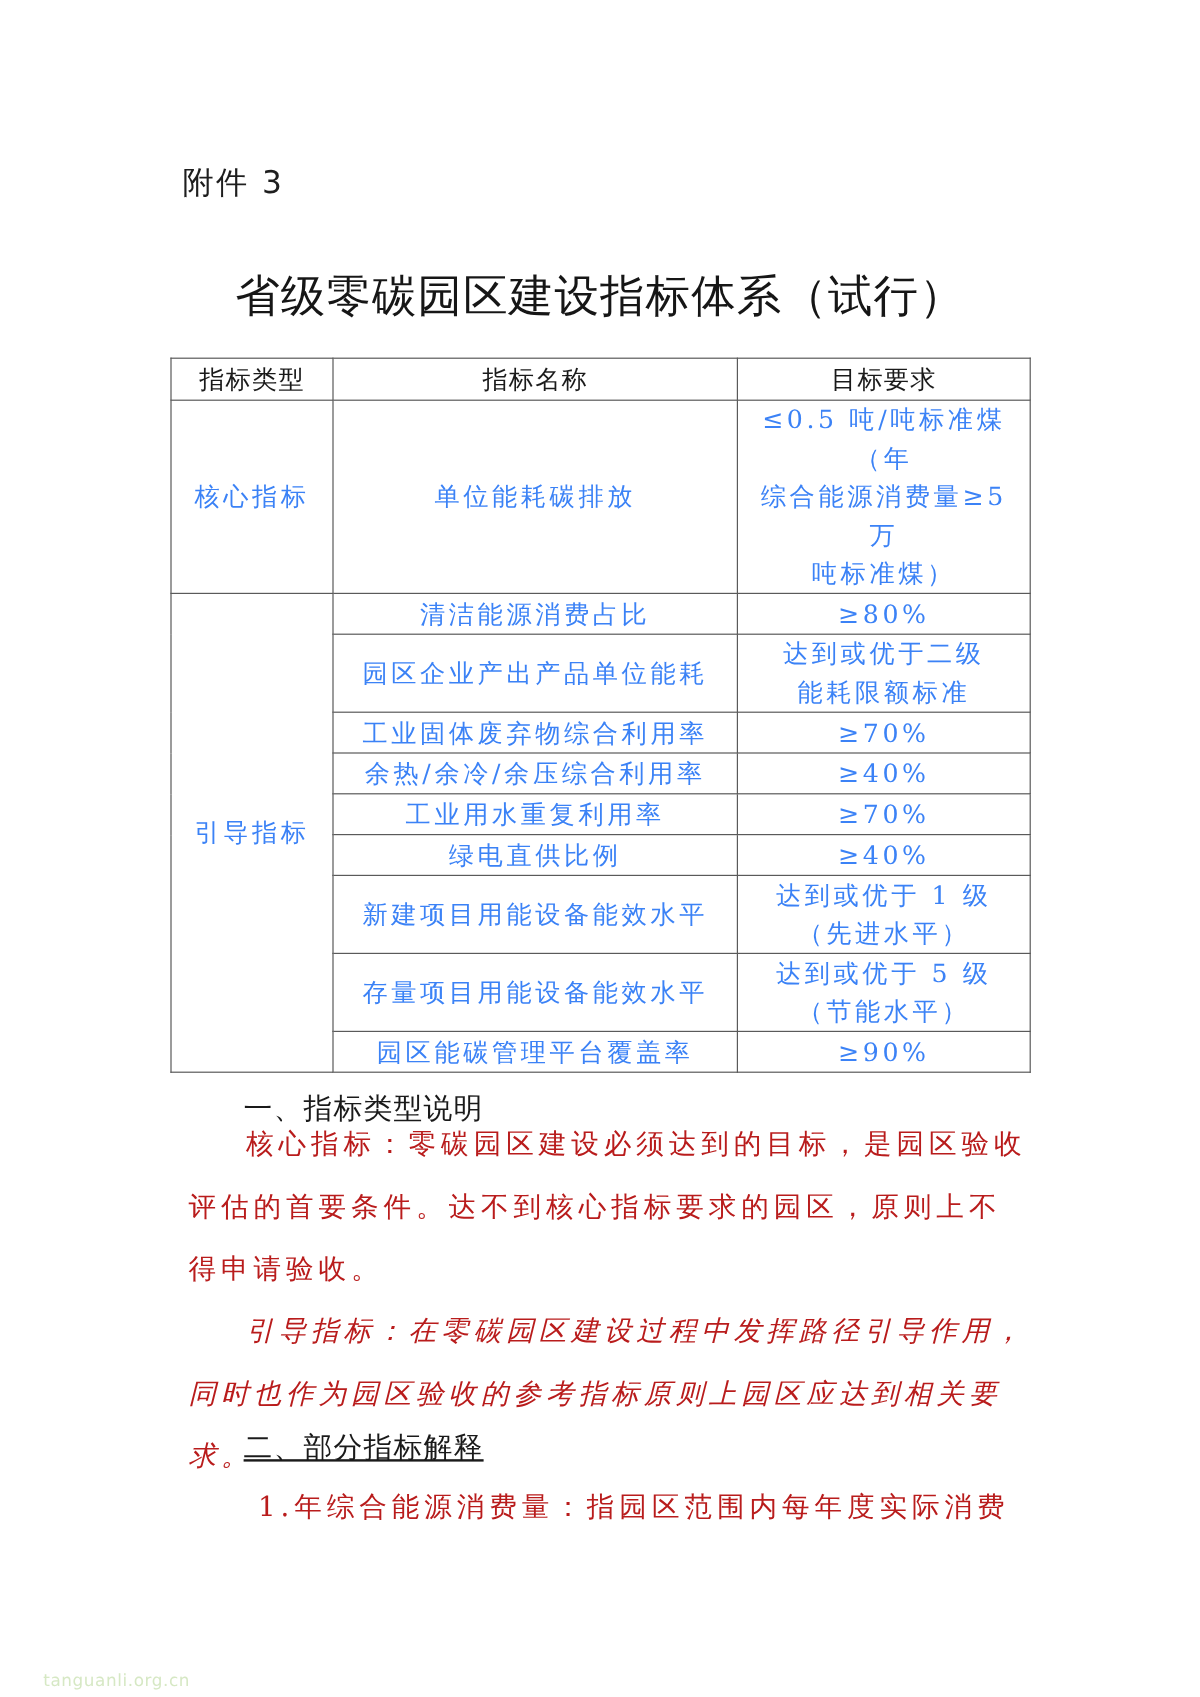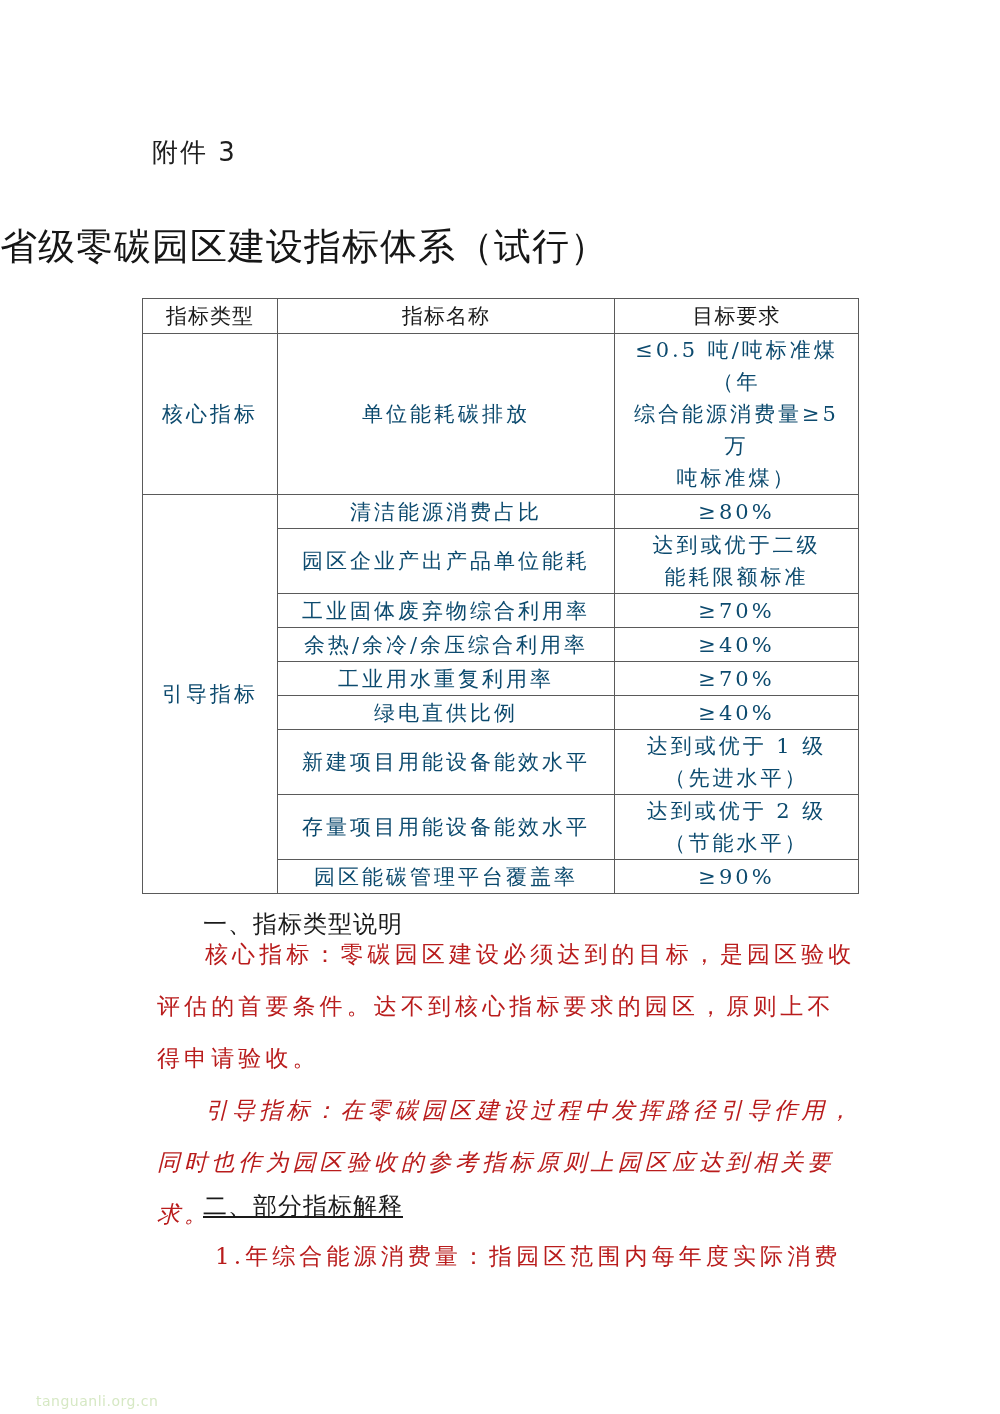--- a/index.html
+++ b/index.html
@@ -6,31 +6,31 @@
     body {
       width: 1000px; height: 1414px; background: #ffffff; position: relative;
       overflow: hidden; color: #2a2a2a;
       font-family: "DejaVu Serif", "Liberation Serif", serif;
     }
     .attach {
       position: absolute; left: 152px; top: 135px; font-size: 26px;
       font-family: "DejaVu Sans", sans-serif; color: #1e1e1e; letter-spacing: 2px;
     }
     .title {
-      position: absolute; left: 0; width: 1000px; top: 222px; text-align: left;
+      position: absolute; left: 0; width: 1000px; top: 222px; text-align: center;
       font-size: 37px; font-family: "DejaVu Sans", sans-serif; color: #161616;
       letter-spacing: 1px;
     }
     table.idx {
       position: absolute; left: 142px; top: 298px; width: 716px;
       border-collapse: collapse; table-layout: fixed;
     }
     table.idx td, table.idx th {
       border: 1.6px solid #5a5a5a; text-align: center; vertical-align: middle;
-      padding: 0 6px; font-size: 21px; line-height: 32px; color: #0c4a6e;
+      padding: 0 6px; font-size: 21px; line-height: 32px; color: #3b82f6;
       font-weight: normal; letter-spacing: 3px;
     }
     table.idx th {
       font-family: "DejaVu Sans", sans-serif; color: #1a1a1a; font-size: 21px;
       letter-spacing: 1px; height: 34px; border-radius: 16px;
     }
     .col1 { width: 135px; }
     .col2 { width: 337px; }
     .col3 { width: 244px; }
     .h-core { height: 101px; }
@@ -109,21 +109,21 @@
   <tr class="h-2">
     <td>新建项目用能设备能效水平</td>
     <td class="multi">
       <div>达到或优于 1 级</div>
       <div>（先进水平）</div>
     </td>
   </tr>
   <tr class="h-2">
     <td>存量项目用能设备能效水平</td>
     <td class="multi">
-      <div>达到或优于 2 级</div>
+      <div>达到或优于 5 级</div>
       <div>（节能水平）</div>
     </td>
   </tr>
   <tr class="h-1">
     <td>园区能碳管理平台覆盖率</td>
     <td>≥90%</td>
   </tr>
 </tbody>
   </table>
 

